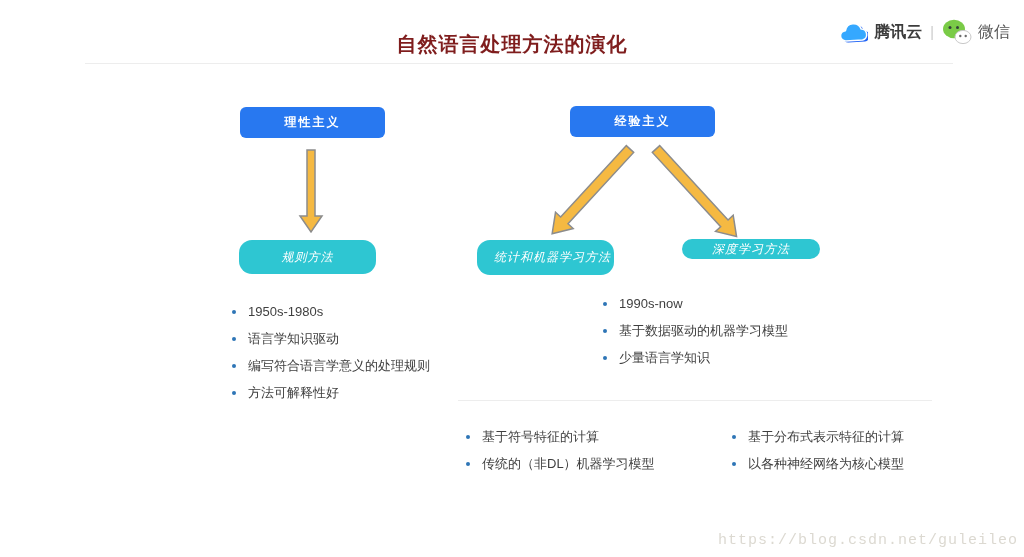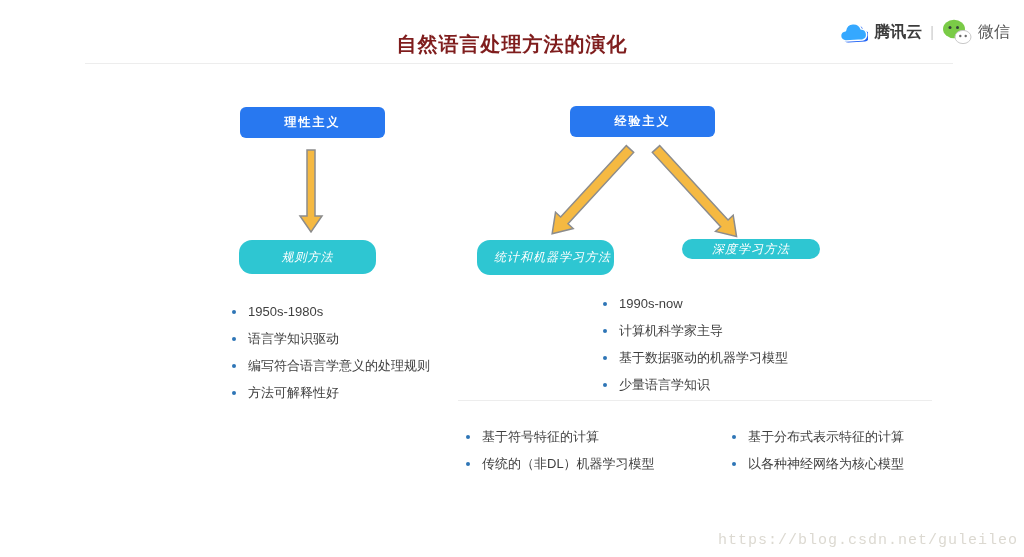--- a/index.html
+++ b/index.html
@@ -153,24 +153,20 @@
       </li>
   </ul>
 
   <ul class="bullets" id="list-empiricism">
     <li>
         <span class="dot"></span>
         <span>1990s-now</span>
       </li>
     <li>
         <span class="dot"></span>
-        <span>计算机科学家主导</span>
-      </li>
-    <li>
-        <span class="dot"></span>
         <span>基于数据驱动的机器学习模型</span>
       </li>
     <li>
         <span class="dot"></span>
         <span>少量语言学知识</span>
       </li>
   </ul>
 
   <div class="rule mid-rule"></div>
 

